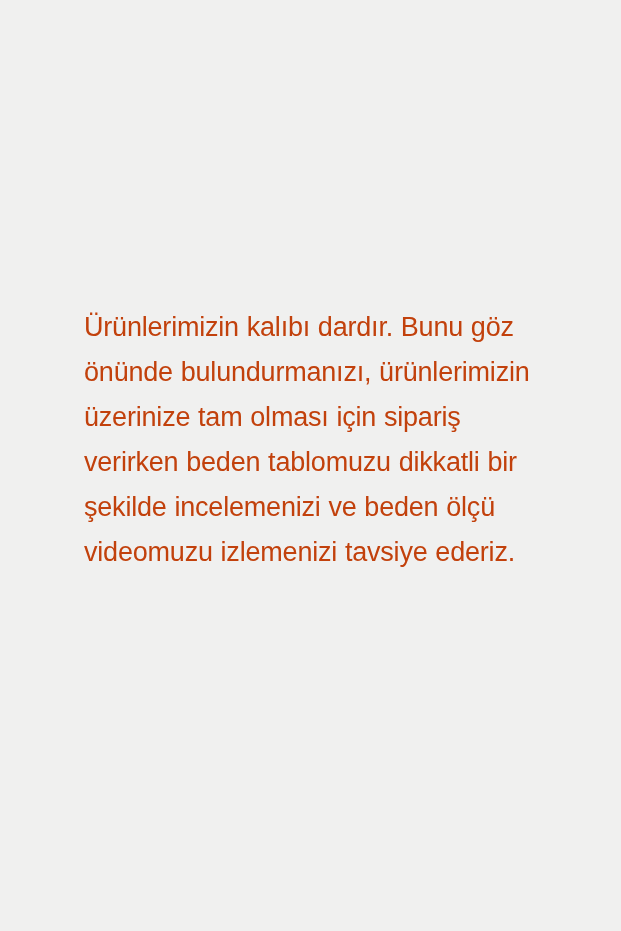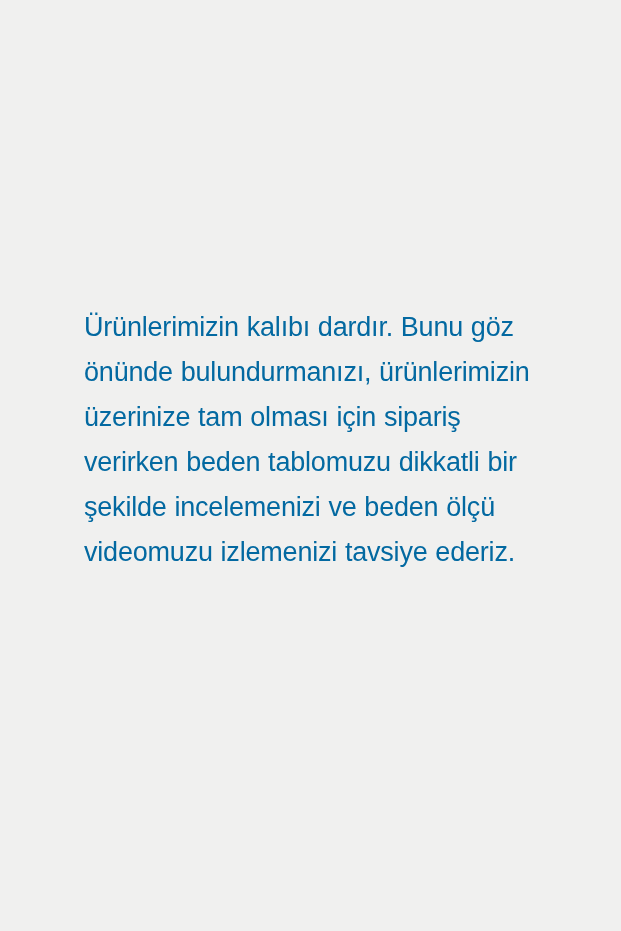--- a/index.html
+++ b/index.html
@@ -25,21 +25,21 @@
     left: 84px;
     top: 305px;
     width: 465px;
   }
   .notice-text {
     margin: 0;
     font-family: "Liberation Sans", sans-serif;
     font-size: 27px;
     line-height: 45px;
     font-weight: 400;
-    color: #0369a1;
+    color: #c2410c;
     letter-spacing: -0.2px;
     text-align: left;
     word-spacing: 0.5px;
   }
 </style>
 </head>
 <body>
 
 <div class="canvas">
   <div class="notice-block">

